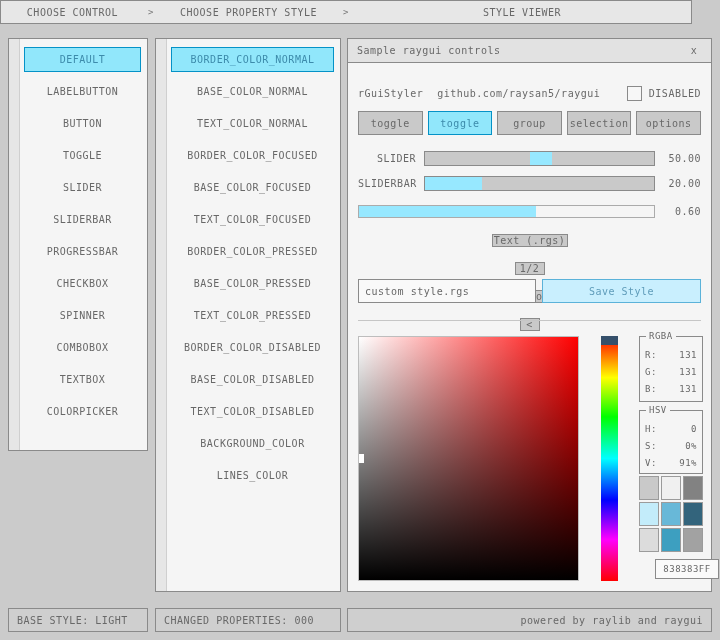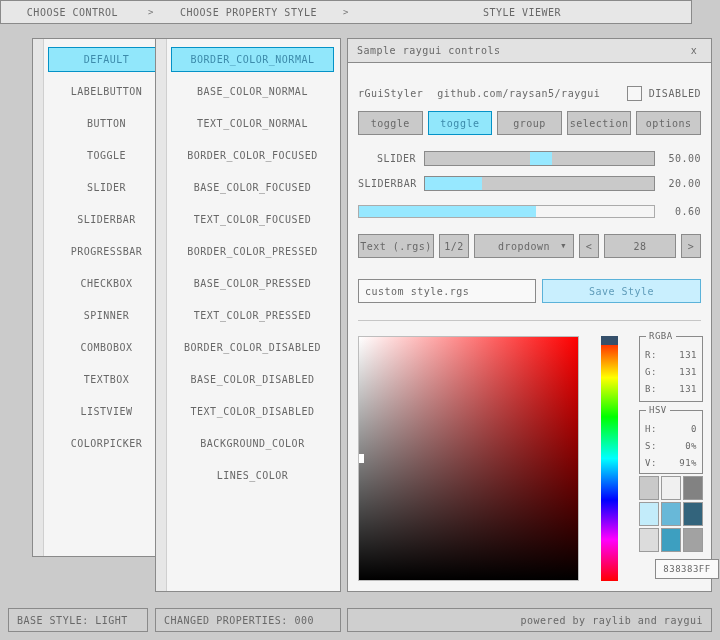--- a/index.html
+++ b/index.html
@@ -9,21 +9,21 @@
     font-size:10px; color:#686868; background:#cbcbcb;
     position:relative; overflow:hidden; letter-spacing:.5px;
   }
   
   #topbar { position:absolute; left:0; top:0; width:692px; height:24px;
     background:#e7e7e7; border:1px solid #8a8a8a; display:flex; align-items:center; }
   #topbar .sec { display:flex; align-items:center; justify-content:center; height:100%; }
   #topbar .sep { width:14px; text-align:center; color:#7a7a7a; font-size:9px; }
   
   .listpanel { position:absolute; top:38px; background:#f5f5f5; border:1px solid #8a8a8a; }
-  #controls-panel { left:8px; width:140px; height:519px;margin-left:24px; }
+  #controls-panel { left:8px; width:140px; height:413px; }
   #props-panel   { left:155px; width:186px; height:554px; }
   .scrollbar { position:absolute; left:0; top:0; bottom:0; width:11px;
     background:#e6e6e6; border-right:1px solid #cfcfcf; }
   .list-items { position:absolute; left:15px; right:6px; top:8px; }
   .list-item { height:25px; margin-bottom:7px; display:flex; align-items:center;
     justify-content:center; border:1px solid transparent; cursor:default; white-space:nowrap; }
   .list-item.selected { background:#91e7fb; border-color:#0492c7; color:#3d8bab; }
   
   #viewer { position:absolute; left:347px; top:38px; width:365px; height:554px;
     background:#f5f5f5; border:1px solid #8a8a8a; }
@@ -45,21 +45,21 @@
   #toggle-row .btn { flex:1; }
   .ctl-row { height:15px; }
   #slider-row { top:112px; } #sliderbar-row { top:137px; }
   .ctl-label { width:66px; text-align:right; padding-right:8px; white-space:nowrap; }
   .track { flex:1; height:15px; background:#c9c9c9; border:1px solid #8a8a8a; position:relative; }
   .slider-handle { position:absolute; top:0; bottom:0; width:22px; background:#97e8ff; }
   .bar-fill { position:absolute; left:0; top:0; bottom:0; background:#97e8ff; }
   .ctl-value { width:46px; text-align:right; }
   #progress-row { top:166px; height:13px; }
   #progress-track { flex:1; height:13px; background:#f5f5f5; border:1px solid #ababab; position:relative; }
-  #file-row { top:195px; height:24px; gap:5px; }
+  #file-row { top:195px; height:24px; gap:15px;flex-direction:column; }
   #btn-text-rgs { width:76px; } #btn-half { width:30px; }
   #dropdown { width:100px; position:relative; }
   #dropdown .arrow { position:absolute; right:7px; font-size:7px; color:#686868; }
   .spin-btn { width:20px; } #spinner-value { flex:1; }
   #save-row { top:240px; height:24px; gap:6px;align-items:flex-end; }
   #file-input { width:178px; height:24px; background:#f9f9f9; border:1px solid #8a8a8a;
     color:#686868; font:inherit; letter-spacing:.5px; padding:0 6px; outline:none; }
   #save-button { flex:1; }
   #divider { position:absolute; left:10px; right:10px; top:281px; height:1px; background:#c6c6c6; }
   
@@ -108,21 +108,20 @@
     <div class="list-item">LABELBUTTON</div>
     <div class="list-item">BUTTON</div>
     <div class="list-item">TOGGLE</div>
     <div class="list-item">SLIDER</div>
     <div class="list-item">SLIDERBAR</div>
     <div class="list-item">PROGRESSBAR</div>
     <div class="list-item">CHECKBOX</div>
     <div class="list-item">SPINNER</div>
     <div class="list-item">COMBOBOX</div>
     <div class="list-item">TEXTBOX</div>
-    <div class="list-item">LISTVIEW</div>
     <div class="list-item">COLORPICKER</div>
   </div>
 </div>
 
 <div class="listpanel" id="props-panel">
   <div class="scrollbar"></div>
   <div class="list-items">
     <div class="list-item selected">BORDER_COLOR_NORMAL</div>
     <div class="list-item">BASE_COLOR_NORMAL</div>
     <div class="list-item">TEXT_COLOR_NORMAL</div>

